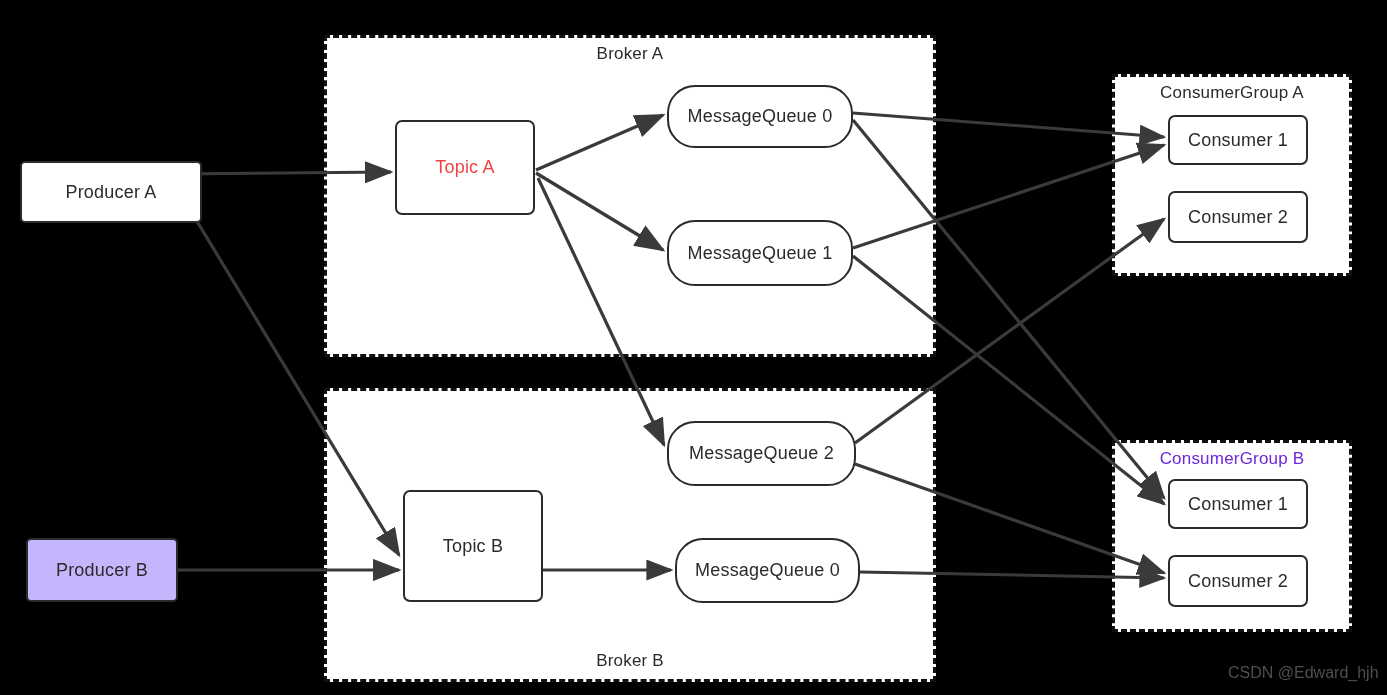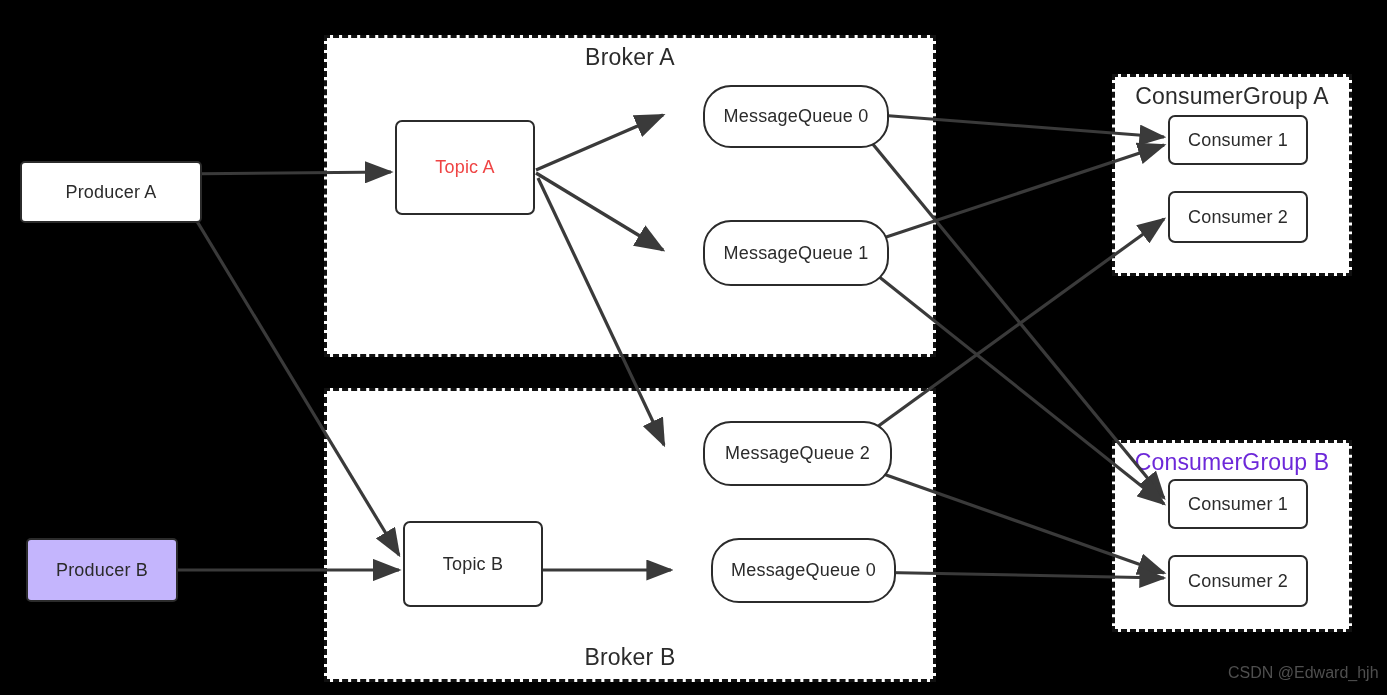--- a/index.html
+++ b/index.html
@@ -15,38 +15,38 @@
     position:absolute;
     background:#ffffff;
     border:3px dashed #111111;
     box-sizing:border-box;
   }
   .container-label{
     position:absolute;
     width:100%;
     text-align:center;
     color:#2b2b2b;
-    font-size:23px;
+    font-size:17px;
     letter-spacing:.2px;
   }
   .node{
     position:absolute;
     background:#ffffff;
     border:2.5px solid #2b2b2b;
     box-sizing:border-box;
     display:flex;
     align-items:center;
     justify-content:center;
     color:#2b2b2b;
     font-size:18px;
     letter-spacing:.2px;
     white-space:nowrap;
   }
   .node.rect{border-radius:5px;}
-  .node.pill{border-radius:28px;margin-left:36px;}
+  .node.pill{border-radius:28px;}
   .node.rounded{border-radius:7px;}
   .watermark{
     position:absolute;
     color:#4f4f4f;
     font-size:16px;
     white-space:nowrap;
   }
 </style>
 </head>
 <body>
@@ -95,21 +95,21 @@
   <div id="nodes-layer">
       <div class="node rect" style="left: 20px; top: 143px; width: 182px; height: 62px; background: rgb(255, 255, 255); border-color: rgb(43, 43, 43); color: rgb(43, 43, 43); margin-top: 18px;">
         <span>Producer A</span>
       </div>
       <div class="node rect" style="left: 26px; top: 538px; width: 152px; height: 64px; background: #c4b5fd; border-color: rgb(43, 43, 43); color: rgb(43, 43, 43);">
         <span>Producer B</span>
       </div>
       <div class="node rounded" style="left: 395px; top: 120px; width: 140px; height: 95px; background: rgb(255, 255, 255); border-color: rgb(43, 43, 43); color: #ef4444;">
         <span>Topic A</span>
       </div>
-      <div class="node rounded" style="left: 403px; top: 521px; width: 140px; height: 86px; background: rgb(255, 255, 255); border-color: rgb(43, 43, 43); color: rgb(43, 43, 43);">
+      <div class="node rounded" style="left: 403px; top: 490px; width: 140px; height: 112px; background: rgb(255, 255, 255); border-color: rgb(43, 43, 43); color: rgb(43, 43, 43);">
         <span>Topic B</span>
       </div>
       <div class="node pill" style="left: 667px; top: 85px; width: 186px; height: 63px; background: rgb(255, 255, 255); border-color: rgb(43, 43, 43); color: rgb(43, 43, 43);">
         <span>MessageQueue 0</span>
       </div>
       <div class="node pill" style="left: 667px; top: 220px; width: 186px; height: 66px; background: rgb(255, 255, 255); border-color: rgb(43, 43, 43); color: rgb(43, 43, 43);">
         <span>MessageQueue 1</span>
       </div>
       <div class="node pill" style="left: 667px; top: 421px; width: 189px; height: 65px; background: rgb(255, 255, 255); border-color: rgb(43, 43, 43); color: rgb(43, 43, 43);">
         <span>MessageQueue 2</span>

